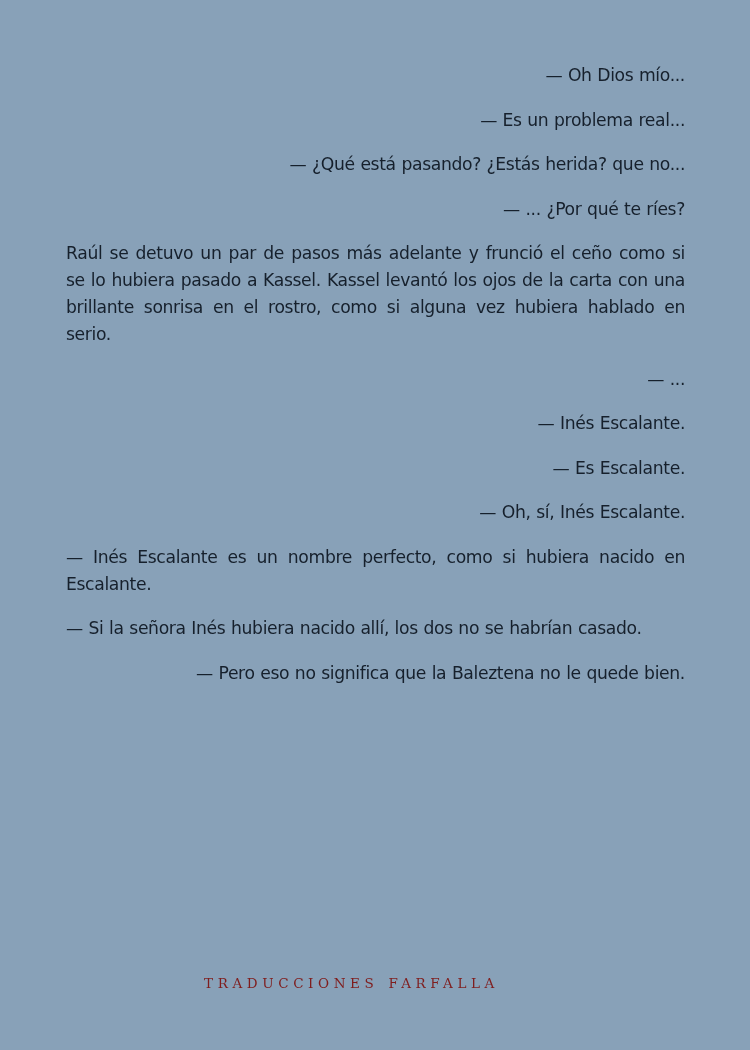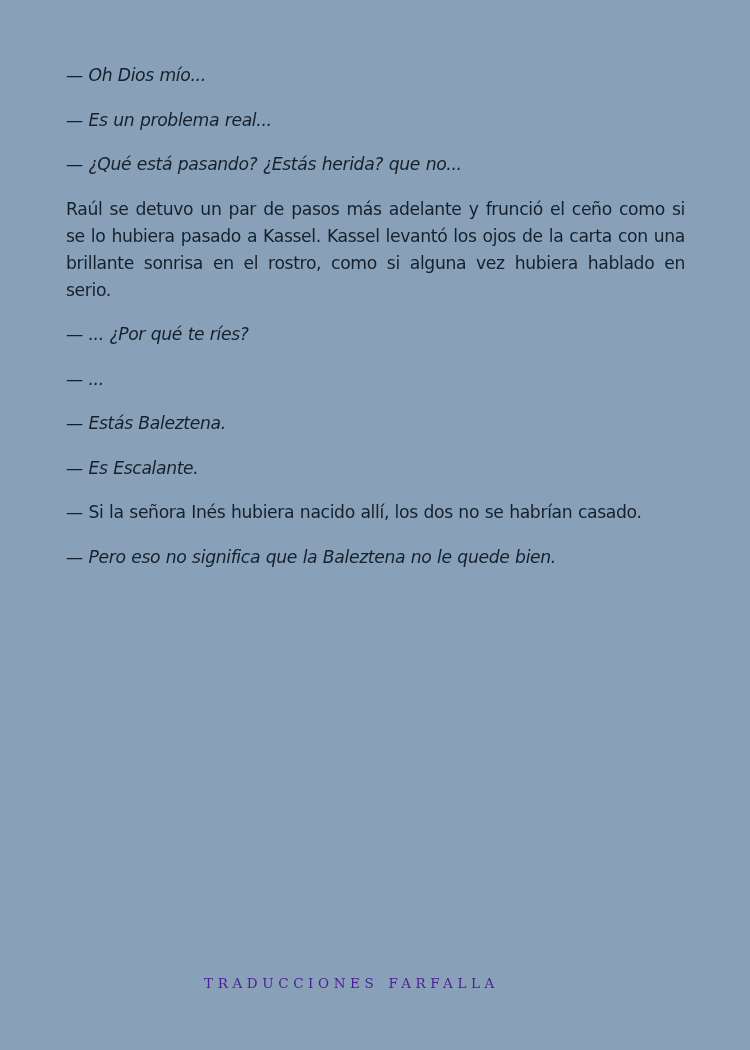--- a/index.html
+++ b/index.html
@@ -23,50 +23,51 @@
     color: #16202c;
     letter-spacing: -0.35px;
     word-spacing: 0.5px;
   }
   .para {
     margin: 0 0 17.5px 0;
     line-height: 27px;
     text-align: justify;
   }
   .para.single {
-    text-align: left;
-    font-style: italic;
+    text-align: right;
   }
   .footer {
     position: absolute;
     left: 0;
     width: 703px;
     top: 975px;
     text-align: center;
     font-family: "DejaVu Serif", serif;
     font-size: 13.5px;
     letter-spacing: 4.6px;
-    color: #4c1d95;
+    color: #7f1d1d;
   }
   .footer .gap {
     display: inline-block;
     width: 10px;
   }
 </style>
 </head>
 <body>
 
 <div class="page">
   <p class="para single">— Oh Dios mío...</p>
   <p class="para single">— Es un problema real...</p>
   <p class="para single">— ¿Qué está pasando? ¿Estás herida? que no...</p>
+  <p class="para single">— ... ¿Por qué te ríes?</p>
   <p class="para">Raúl se detuvo un par de pasos más adelante y frunció el ceño como si se lo hubiera pasado a Kassel. Kassel levantó los ojos de la carta con una brillante sonrisa en el rostro, como si alguna vez hubiera hablado en serio.</p>
-  <p class="para single">— ... ¿Por qué te ríes?</p>
   <p class="para single">— ...</p>
-  <p class="para single">— Estás Baleztena.</p>
+  <p class="para single">— Inés Escalante.</p>
   <p class="para single">— Es Escalante.</p>
+  <p class="para single">— Oh, sí, Inés Escalante.</p>
+  <p class="para">— Inés Escalante es un nombre perfecto, como si hubiera nacido en Escalante.</p>
   <p class="para">— Si la señora Inés hubiera nacido allí, los dos no se habrían casado.</p>
   <p class="para single">— Pero eso no significa que la Baleztena no le quede bien.</p>
 </div>
 
 <div class="footer">
   <span>TRADUCCIONES</span><span class="gap"></span><span>FARFALLA</span>
 </div>
 
 </body></html>

